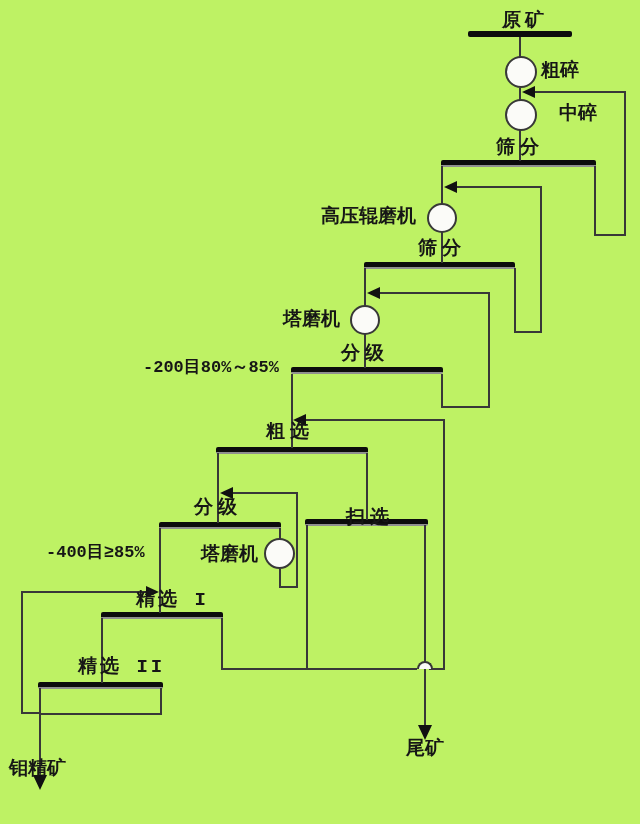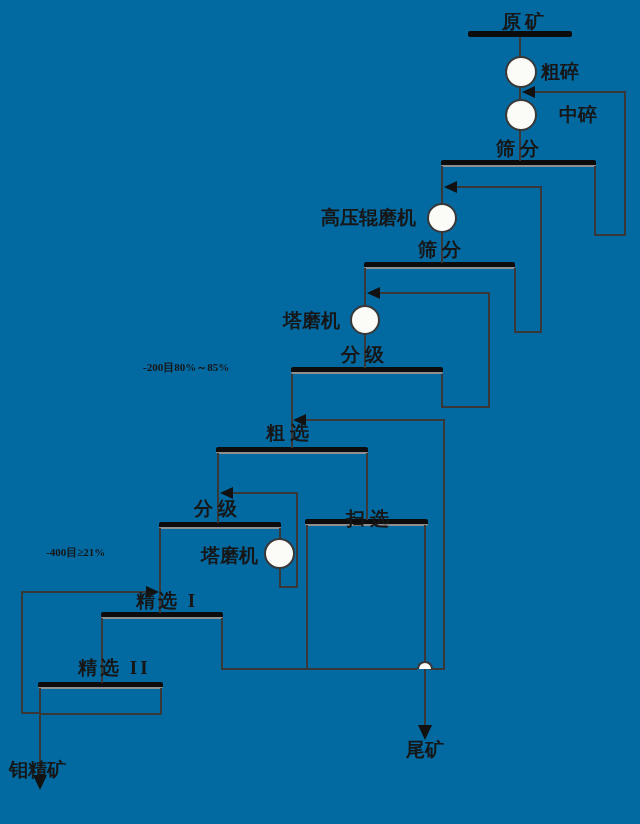--- a/index.html
+++ b/index.html
@@ -1,19 +1,19 @@
 <!DOCTYPE html>
 <html><head>
 <meta charset="utf-8">
 <style>
   html,body{margin:0;padding:0;background:#e8e8e6;}
   .canvas{
     position:relative;width:640px;height:824px;margin:0;
-    background:#0369a1;overflow:hidden;
-    font-family:Liberation Serif, serif;
+    background:#bef264;overflow:hidden;
+    font-family:Liberation Mono, monospace;
   }
   
   .bar{position:absolute;height:5px;background:#0c0c0c;border-bottom:2px solid #8f8f8f;border-radius:2px;}
   .bar.plain{border-bottom:none;height:6px;}
   
   .ln{position:absolute;background:#383838;}
   .v{width:2px;}
   .h{height:2px;}
   
   .circ{position:absolute;border:2px solid #383838;border-radius:50%;background:#fbfbf8;box-sizing:border-box;}
@@ -23,21 +23,21 @@
   .ah.right{border-top:6px solid transparent;border-bottom:6px solid transparent;border-left:13px solid #111;}
   .ah.down {border-left:7px solid transparent;border-right:7px solid transparent;border-top:15px solid #111;}
   
   .hop{position:absolute;width:16px;height:8px;border:2px solid #383838;border-bottom:none;
        border-radius:8px 8px 0 0;background:#fbfbf8;box-sizing:border-box;}
   
   .lbl{position:absolute;color:#161616;font-weight:bold;font-size:19px;line-height:21px;white-space:nowrap;}
   .ls4{letter-spacing:4px;}
   .ls5{letter-spacing:5px;}
   .ls3{letter-spacing:3px;}
-  .small{font-size:11px;line-height:19px;}
+  .small{font-size:17px;line-height:19px;}
 </style>
 </head>
 <body>
 
 <div class="canvas">
 
   <div class="bar plain" style="left:468px;top:31px;width:104px;"></div>
   <div class="bar" style="left:441px;top:160px;width:155px;"></div>
   <div class="bar" style="left:364px;top:262px;width:151px;"></div>
   <div class="bar" style="left:291px;top:367px;width:152px;"></div>
@@ -120,20 +120,20 @@
   <div class="lbl" style="left:559px;top:104px;">中碎</div>
   <div class="lbl ls5" style="left:496px;top:138px;">筛分</div>
   <div class="lbl" style="left:321px;top:207px;">高压辊磨机</div>
   <div class="lbl ls5" style="left:418px;top:239px;">筛分</div>
   <div class="lbl" style="left:283px;top:310px;">塔磨机</div>
   <div class="lbl ls5" style="left:341px;top:344px;">分级</div>
   <div class="lbl small" style="left:143px;top:358px;">-200目80%～85%</div>
   <div class="lbl ls5" style="left:266px;top:422px;">粗选</div>
   <div class="lbl ls5" style="left:194px;top:498px;">分级</div>
   <div class="lbl ls5" style="left:346px;top:508px;">扫选</div>
-  <div class="lbl small" style="left:46px;top:543px;">-400目≥21%</div>
+  <div class="lbl small" style="left:46px;top:543px;">-400目≥85%</div>
   <div class="lbl" style="left:201px;top:545px;">塔磨机</div>
   <div class="lbl ls3" style="left:136px;top:590px;">精选 I</div>
   <div class="lbl ls3" style="left:78px;top:657px;">精选 II</div>
   <div class="lbl" style="left:406px;top:739px;">尾矿</div>
   <div class="lbl" style="left:9px;top:759px;">钼精矿</div>
 
 </div>
 
 </body></html>

